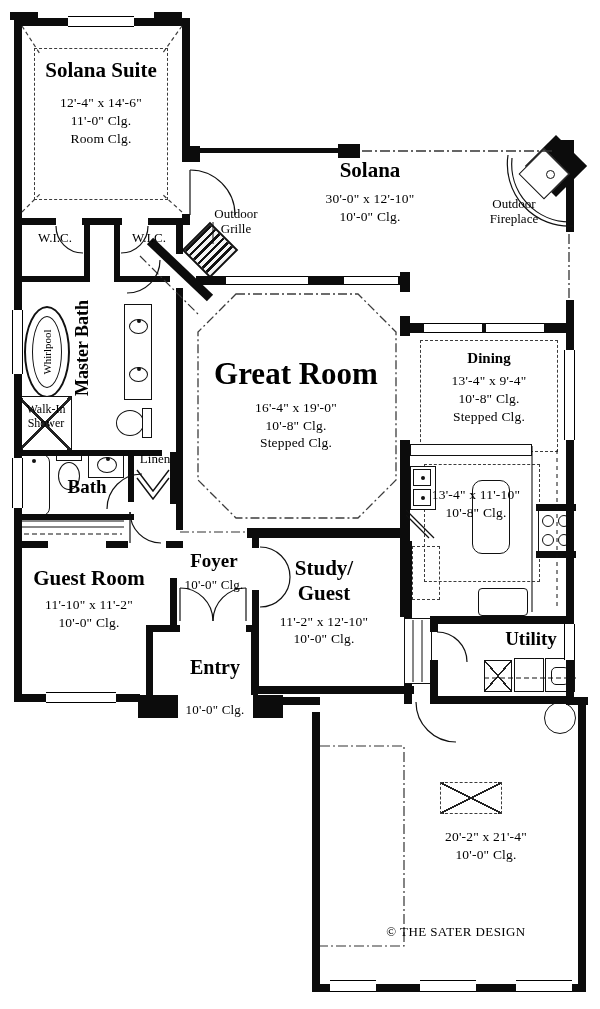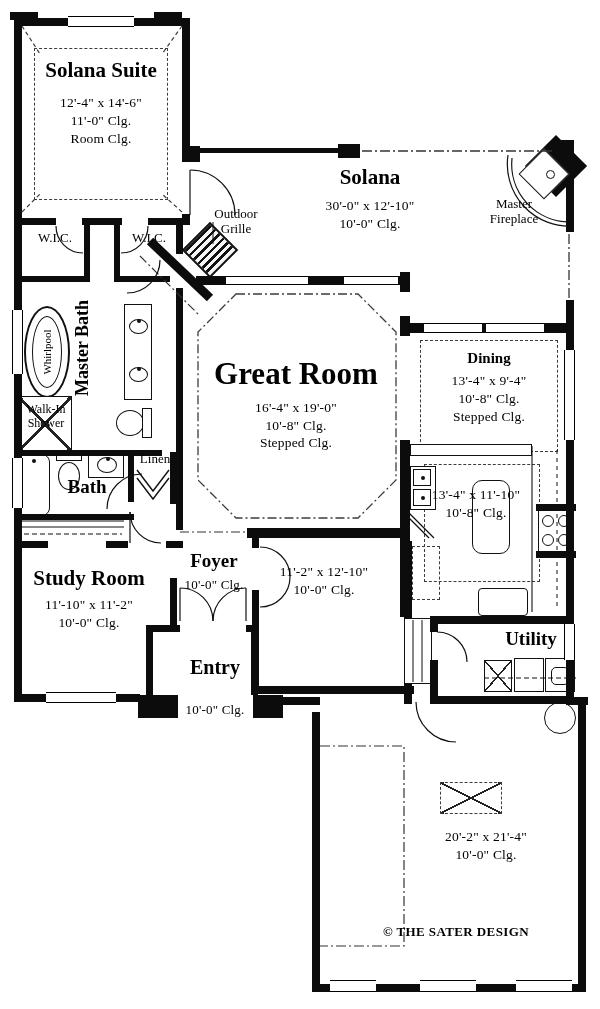--- a/index.html
+++ b/index.html
@@ -226,21 +226,21 @@
     </g>
   </svg>
 
   <div class="lbl" style="left:30px;top:58px;width:142px">
     <div class="rname" style="font-size:21px">Solana Suite</div>
     <div class="rsub gap1">12'-4" x  14'-6"</div>
     <div class="rsub">11'-0" Clg.</div>
     <div class="rsub">Room Clg.</div>
   </div>
 
-  <div class="lbl" style="left:295px;top:165px;width:150px">
+  <div class="lbl" style="left:295px;top:158px;width:150px">
     <div class="rname" style="font-size:21px">Solana</div>
     <div class="rsub" style="margin-top:8px">30'-0" x  12'-10"</div>
     <div class="rsub">10'-0" Clg.</div>
   </div>
 
   <div class="lbl" style="left:212px;top:356px;width:168px">
     <div class="rname" style="font-size:31px">Great Room</div>
     <div class="rsub" style="margin-top:7px">16'-4" x  19'-0"</div>
     <div class="rsub">10'-8" Clg.</div>
     <div class="rsub">Stepped Clg.</div>
@@ -252,26 +252,27 @@
     <div class="rsub">10'-8" Clg.</div>
     <div class="rsub">Stepped Clg.</div>
   </div>
 
   <div class="lbl" style="left:410px;top:482px;width:132px">
     <div class="rsub" style="margin-top:5px">13'-4" x  11'-10"</div>
     <div class="rsub">10'-8" Clg.</div>
   </div>
 
   <div class="lbl" style="left:22px;top:566px;width:134px">
-    <div class="rname" style="font-size:21px">Study Room</div>
+    <div class="rname" style="font-size:21px">Guest Room</div>
     <div class="rsub" style="margin-top:6px">11'-10" x  11'-2"</div>
     <div class="rsub">10'-0" Clg.</div>
   </div>
 
   <div class="lbl" style="left:268px;top:556px;width:112px">
+    <div class="rname" style="font-size:21px">Study/ Guest</div>
     <div class="rsub" style="margin-top:8px">11'-2" x  12'-10"</div>
     <div class="rsub">10'-0" Clg.</div>
   </div>
 
   <div class="lbl" style="left:176px;top:550px;width:76px">
     <div class="rname" style="font-size:19px">Foyer</div>
     <div class="rsub" style="font-size:13px;margin-top:5px">10'-0" Clg.</div>
   </div>
 
   <div class="lbl" style="left:176px;top:656px;width:78px">
@@ -311,20 +312,20 @@
     <span>Walk-In Shower</span>
   </div>
   <div class="lbl" style="left:8px;top:345px;width:80px;height:14px;font-size:11px;transform:rotate(-90deg)">
     <span>Whirlpool</span>
   </div>
 
   <div class="lbl small" style="left:208px;top:206px;width:56px">
     <span>Outdoor Grille</span>
   </div>
   <div class="lbl small" style="left:480px;top:196px;width:68px">
-    <span>Master Fireplace</span>
-  </div>
-
-  <div class="lbl" style="left:368px;top:924px;width:176px;font-weight:bold;font-size:13px;letter-spacing:.4px">
+    <span>Outdoor Fireplace</span>
+  </div>
+
+  <div class="lbl" style="left:368px;top:924px;width:176px;font-weight:normal;font-size:13px;letter-spacing:.4px">
     <div>© THE SATER DESIGN</div>
   </div>
 
 </div>
 
 </body></html>

